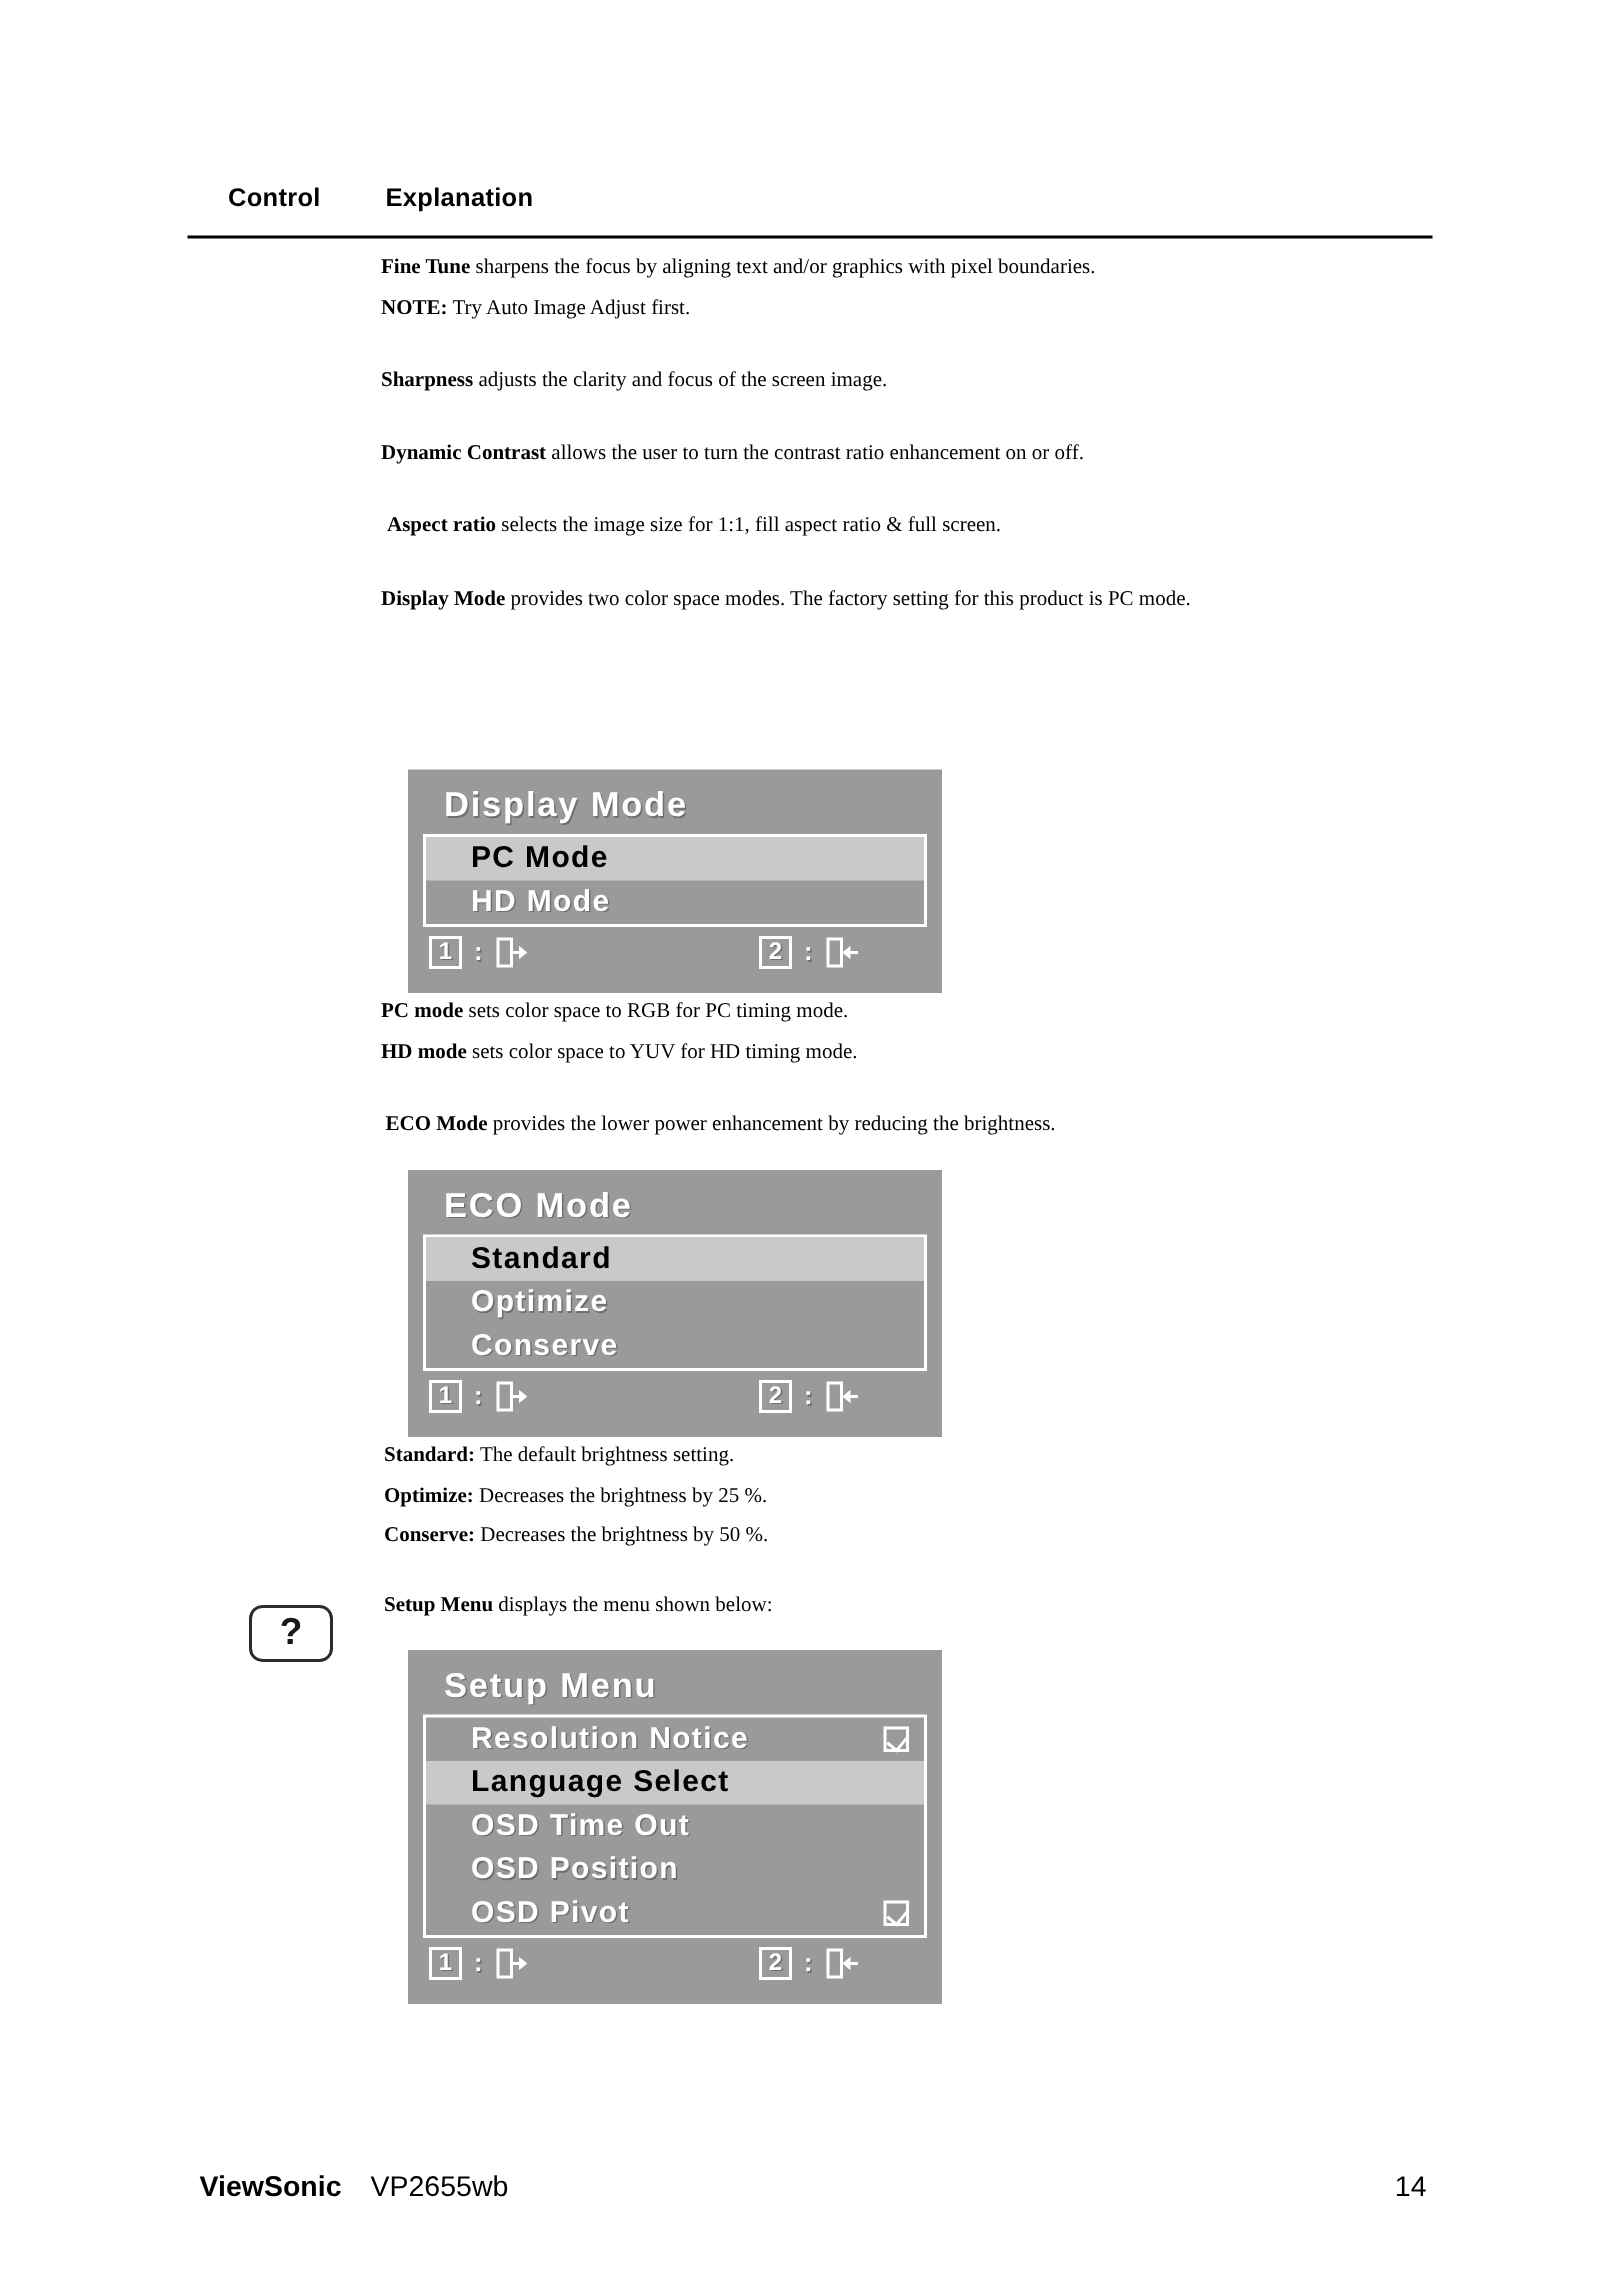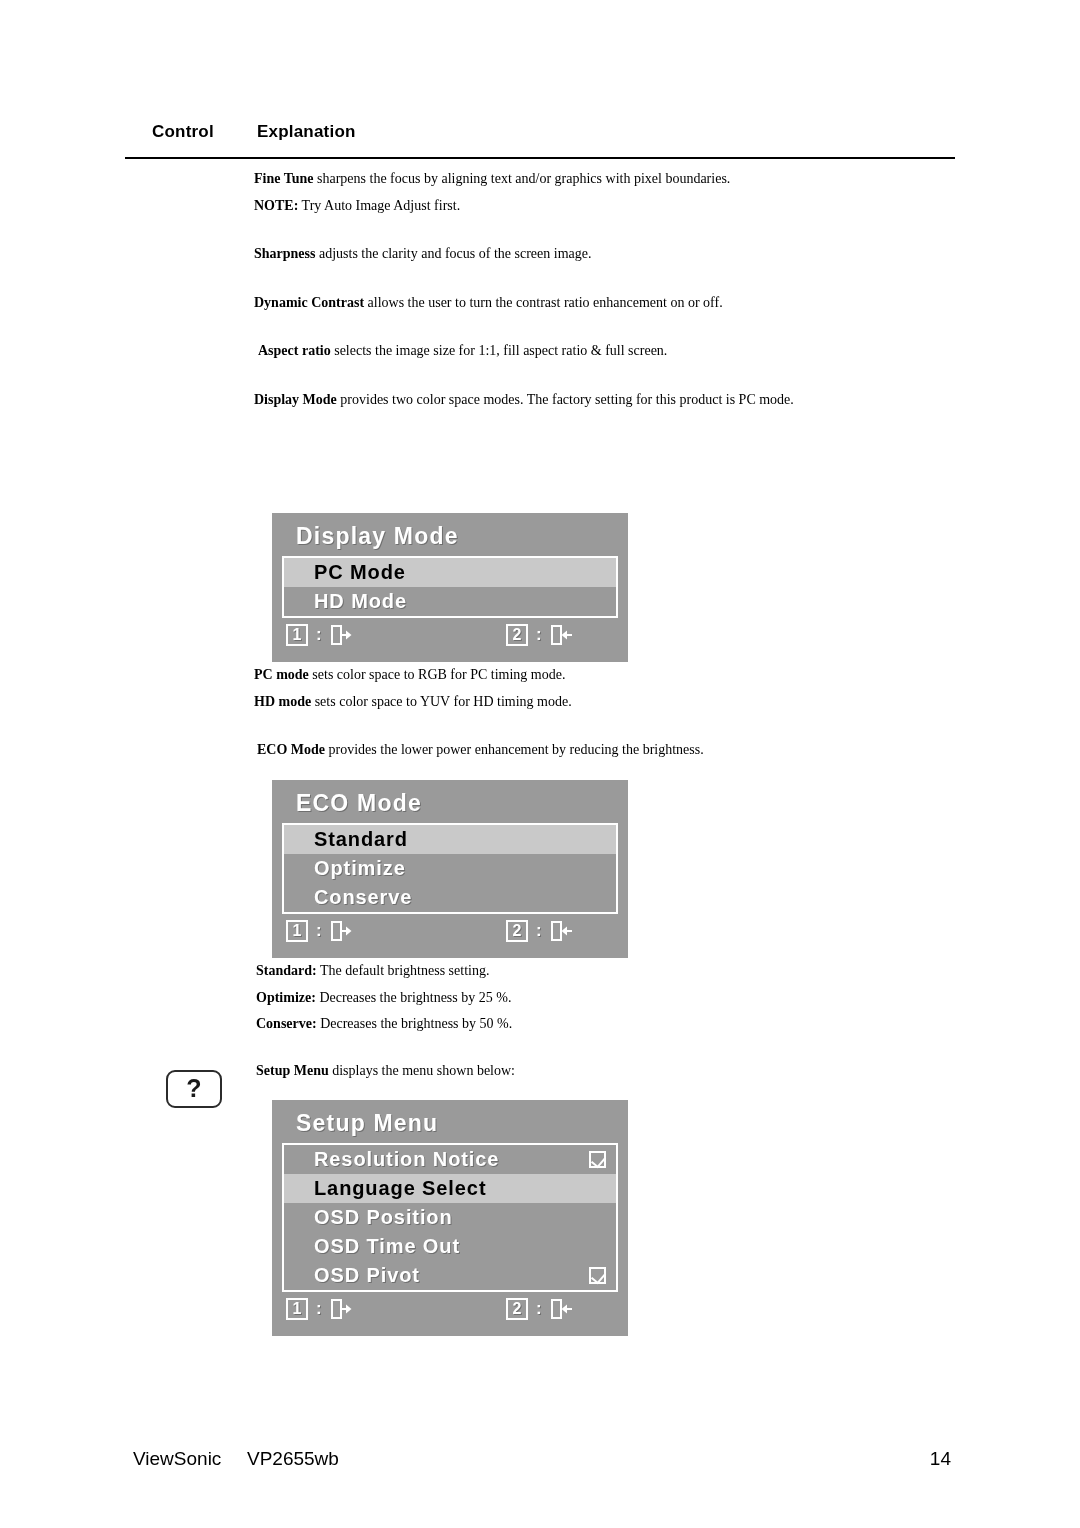--- a/index.html
+++ b/index.html
@@ -179,21 +179,21 @@
   
   .footer {
     position: absolute;
     left: 125px;
     top: 1448px;
     width: 830px;
     height: 28px;
     font-family: "Liberation Sans", sans-serif;
     font-size: 19px;
   }
-  .footer .brand { position: absolute; left: 8px; top: 0; font-weight: normal; }
+  .footer .brand { position: absolute; left: 8px; top: 0; font-weight: bold; }
   .footer .model { position: absolute; left: 122px; top: 0; }
   .footer .pageno { position: absolute; right: 4px; top: 0; }
 </style>
 </head>
 <body>
 
 <div class="page">
 
   <div class="col-head">
     <span class="c1">Control</span>
@@ -333,24 +333,24 @@
     <div class="osd-title">Setup Menu</div>
     <div class="osd-list">
       <div class="osd-row">
         <span class="rowlabel">Resolution Notice</span>
         <span class="chk"></span>
       </div>
       <div class="osd-row selected">
         <span class="rowlabel">Language Select</span>
       </div>
       <div class="osd-row">
+        <span class="rowlabel">OSD Time Out</span>
+      </div>
+      <div class="osd-row">
         <span class="rowlabel">OSD Position</span>
-      </div>
-      <div class="osd-row">
-        <span class="rowlabel">OSD Time Out</span>
       </div>
       <div class="osd-row">
         <span class="rowlabel">OSD Pivot</span>
         <span class="chk"></span>
       </div>
     </div>
     <div class="osd-foot">
       <div class="foot-item one">
         <div class="keybox">1</div>
         <span class="colon">:</span>

